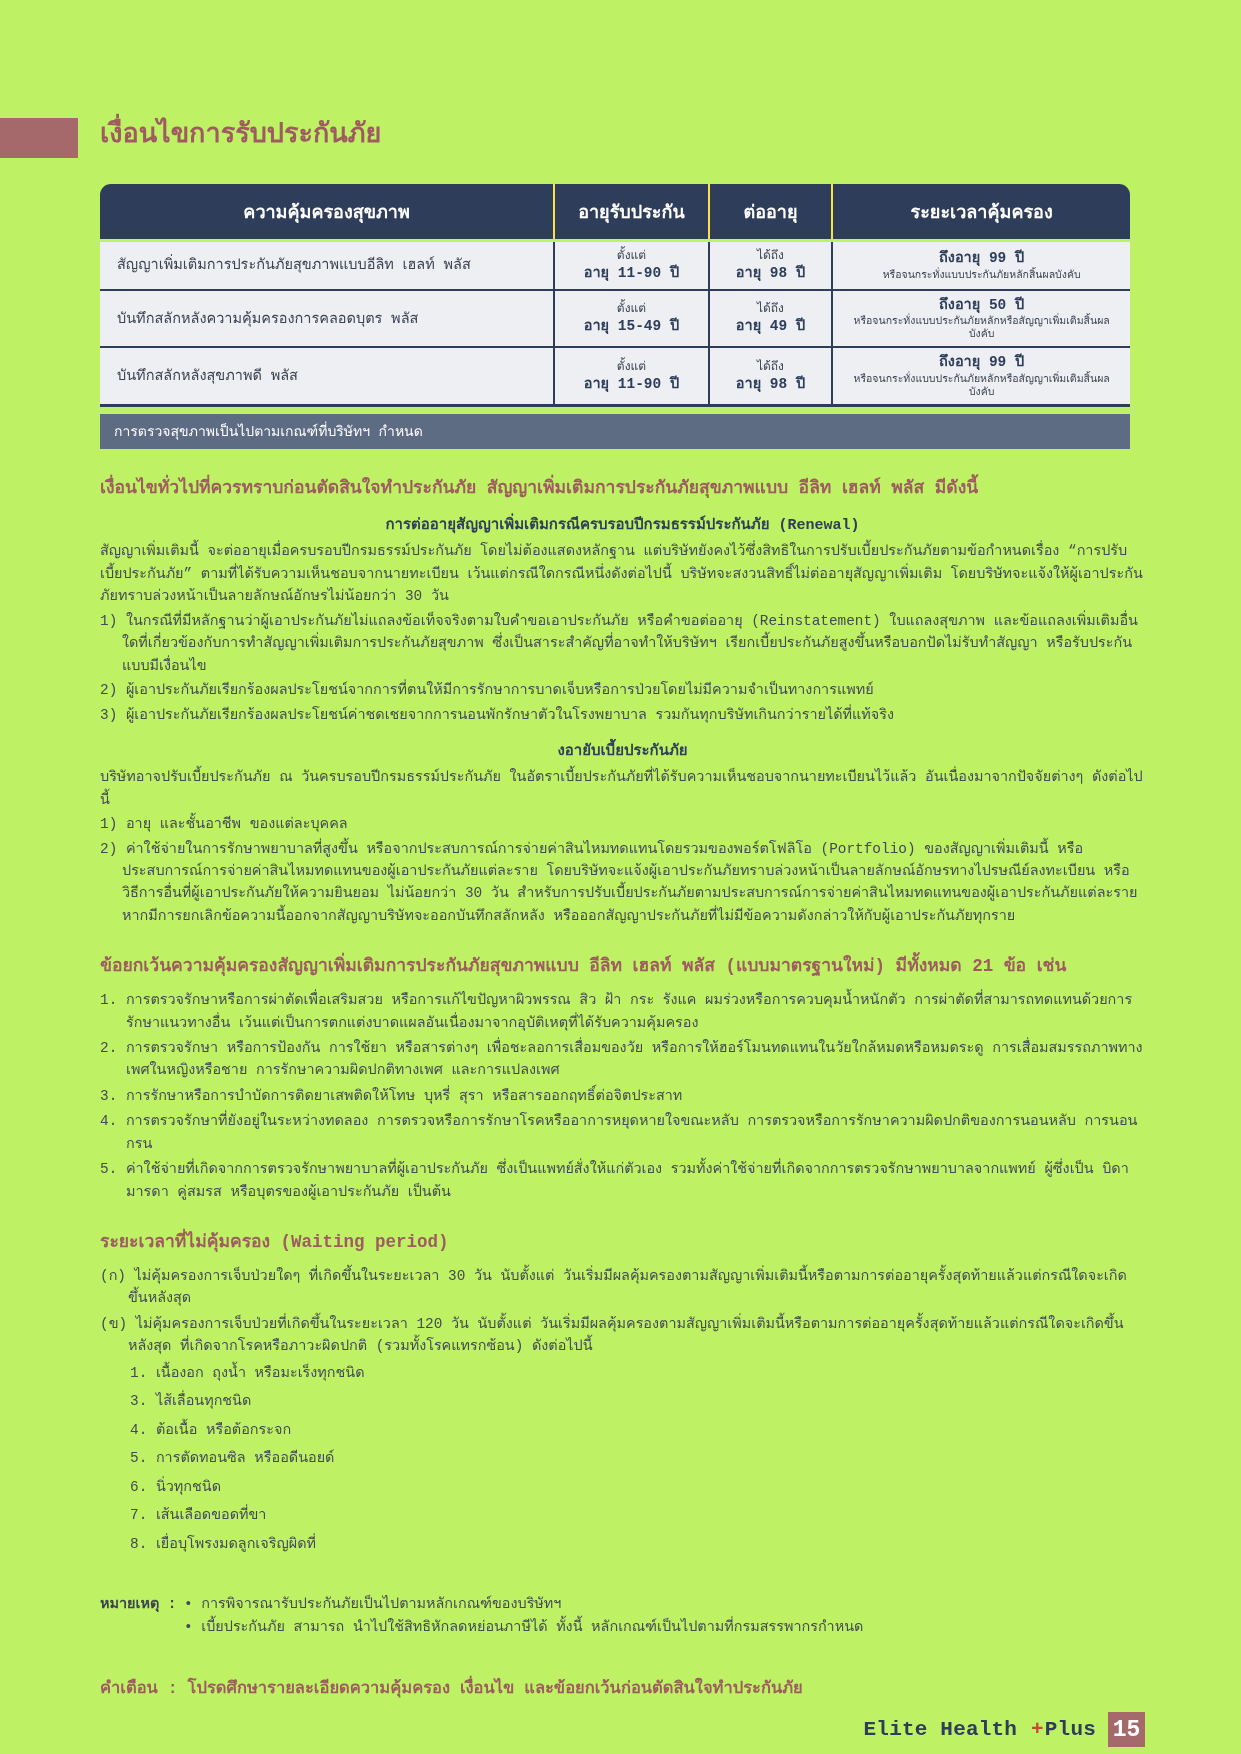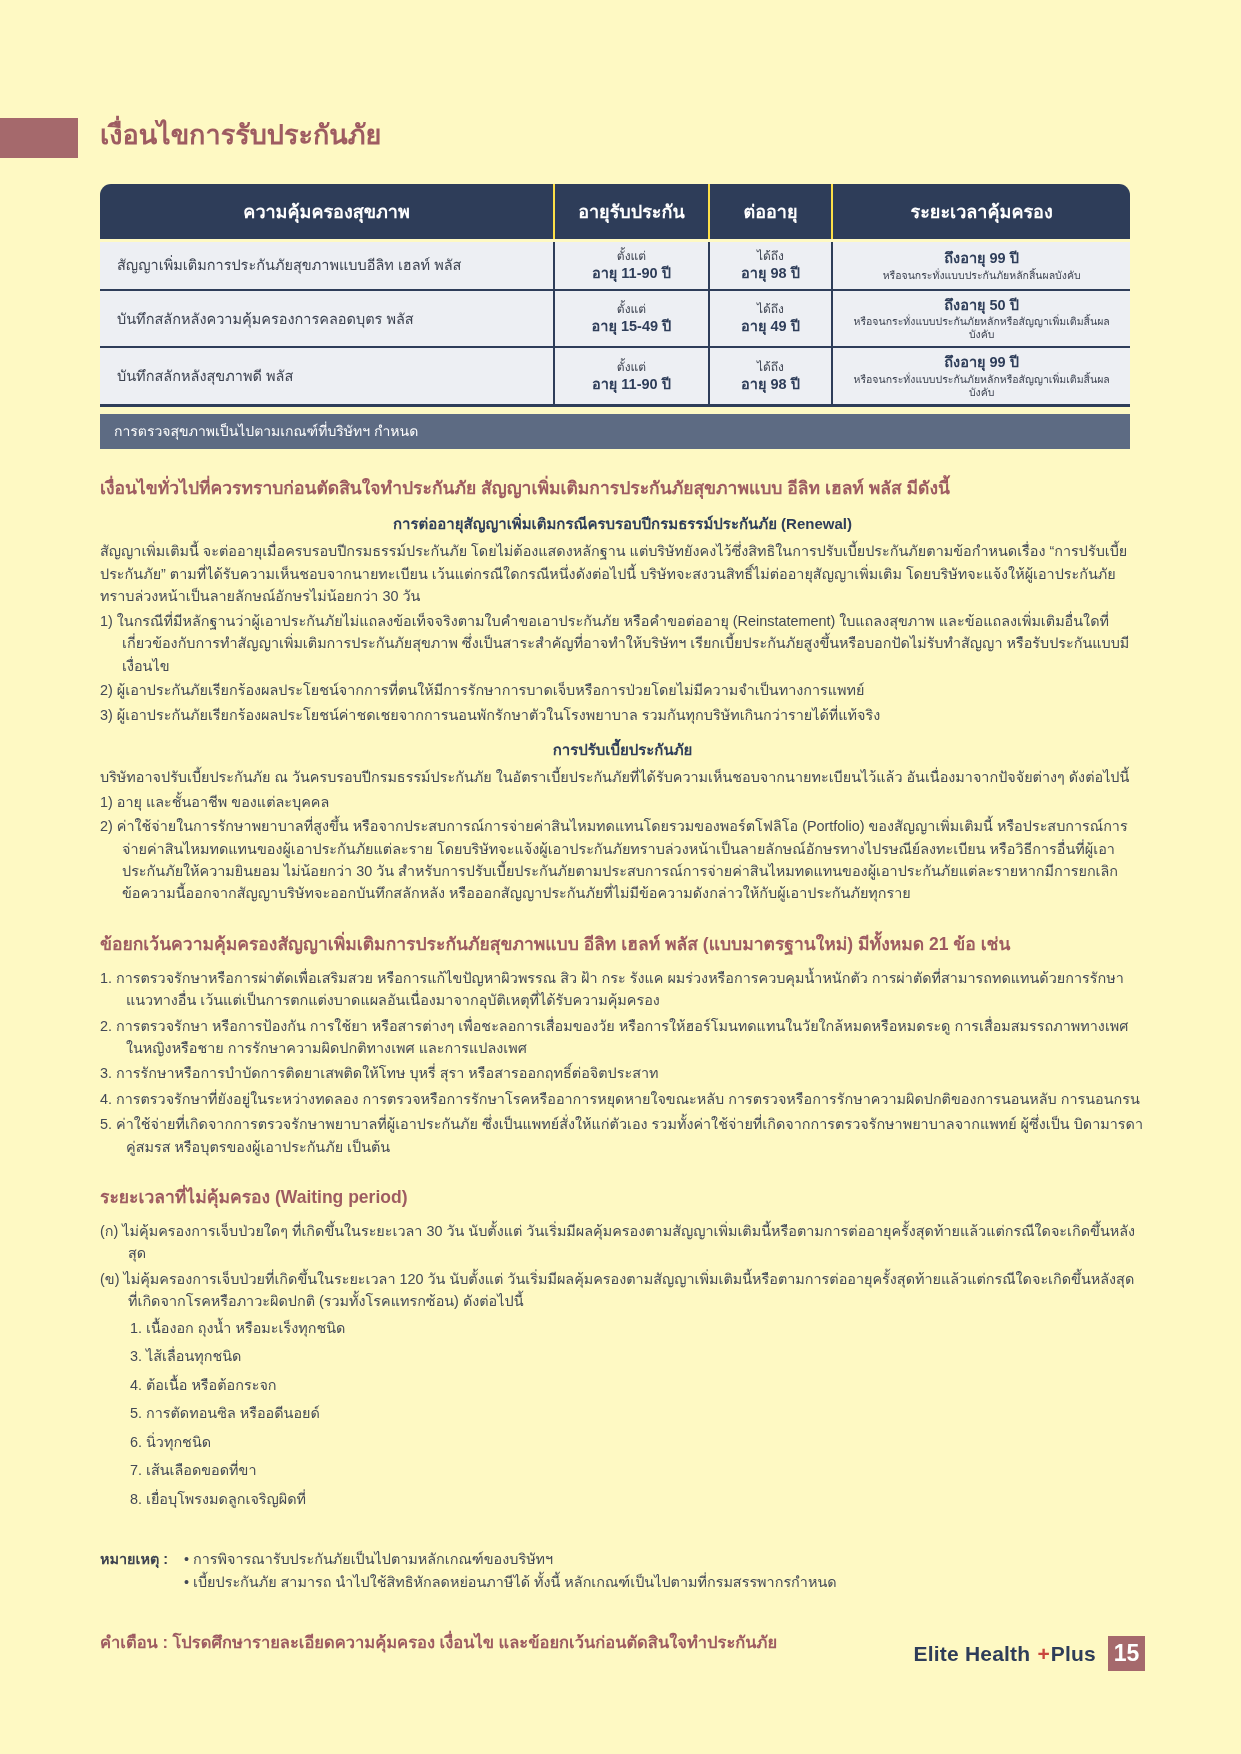--- a/index.html
+++ b/index.html
@@ -1,22 +1,22 @@
 <!DOCTYPE html>
 <html><head>
 <meta charset="utf-8">
 <style>
   * { box-sizing: border-box; }
   html, body { margin: 0; padding: 0; background: #ffffff; }
   .page {
     position: relative;
     width: 1241px;
     height: 1754px;
-    background: #fef9c3;
-    font-family: Liberation Sans, sans-serif;
+    background: #bef264;
+    font-family: Liberation Mono, monospace;
     color: #434956;
     overflow: hidden;
   }
   .accent-block {
     position: absolute;
     left: 0; top: 118px;
     width: 78px; height: 40px;
     background: #a5696c;
   }
   .content { padding: 112px 96px 0 100px; }
@@ -102,21 +102,21 @@
   .warning-line {
     margin-top: 34px;
     color: #9e5c61;
     font-weight: bold;
     font-size: 16.5px;
   }
 
   
   .footer {
     position: absolute;
-    top: 1636px;
+    top: 1712px;
     right: 96px;
     display: flex;
     align-items: center;
     gap: 12px;
   }
   .brand { font-size: 21px; font-weight: bold; color: #2e3d59; letter-spacing: 0.2px; }
   .brand .plus-symbol { color: #c9463d; font-weight: bold; padding: 0 1px; }
   .page-number-box {
     width: 37px; height: 35px;
     background: #a5696c;
@@ -198,21 +198,21 @@
     <div class="note-bar">การตรวจสุขภาพเป็นไปตามเกณฑ์ที่บริษัทฯ กำหนด</div>
 
     <h2 class="section-heading">เงื่อนไขทั่วไปที่ควรทราบก่อนตัดสินใจทำประกันภัย สัญญาเพิ่มเติมการประกันภัยสุขภาพแบบ อีลิท เฮลท์ พลัส มีดังนี้</h2>
 
     <h3 class="sub-heading">การต่ออายุสัญญาเพิ่มเติมกรณีครบรอบปีกรมธรรม์ประกันภัย (Renewal)</h3>
     <p class="body-text">สัญญาเพิ่มเติมนี้ จะต่ออายุเมื่อครบรอบปีกรมธรรม์ประกันภัย โดยไม่ต้องแสดงหลักฐาน แต่บริษัทยังคงไว้ซึ่งสิทธิในการปรับเบี้ยประกันภัยตามข้อกำหนดเรื่อง “การปรับเบี้ยประกันภัย” ตามที่ได้รับความเห็นชอบจากนายทะเบียน เว้นแต่กรณีใดกรณีหนึ่งดังต่อไปนี้ บริษัทจะสงวนสิทธิ์ไม่ต่ออายุสัญญาเพิ่มเติม โดยบริษัทจะแจ้งให้ผู้เอาประกันภัยทราบล่วงหน้าเป็นลายลักษณ์อักษรไม่น้อยกว่า 30 วัน</p>
     <p class="body-text hang">1) ในกรณีที่มีหลักฐานว่าผู้เอาประกันภัยไม่แถลงข้อเท็จจริงตามใบคำขอเอาประกันภัย หรือคำขอต่ออายุ (Reinstatement) ใบแถลงสุขภาพ และข้อแถลงเพิ่มเติมอื่นใดที่เกี่ยวข้องกับการทำสัญญาเพิ่มเติมการประกันภัยสุขภาพ ซึ่งเป็นสาระสำคัญที่อาจทำให้บริษัทฯ เรียกเบี้ยประกันภัยสูงขึ้นหรือบอกปัดไม่รับทำสัญญา หรือรับประกันแบบมีเงื่อนไข</p>
     <p class="body-text hang">2) ผู้เอาประกันภัยเรียกร้องผลประโยชน์จากการที่ตนให้มีการรักษาการบาดเจ็บหรือการป่วยโดยไม่มีความจำเป็นทางการแพทย์</p>
     <p class="body-text hang">3) ผู้เอาประกันภัยเรียกร้องผลประโยชน์ค่าชดเชยจากการนอนพักรักษาตัวในโรงพยาบาล รวมกันทุกบริษัทเกินกว่ารายได้ที่แท้จริง</p>
 
-    <h3 class="sub-heading">การปรับเบี้ยประกันภัย</h3>
+    <h3 class="sub-heading">งอายับเบี้ยประกันภัย</h3>
     <p class="body-text">บริษัทอาจปรับเบี้ยประกันภัย ณ วันครบรอบปีกรมธรรม์ประกันภัย ในอัตราเบี้ยประกันภัยที่ได้รับความเห็นชอบจากนายทะเบียนไว้แล้ว อันเนื่องมาจากปัจจัยต่างๆ ดังต่อไปนี้</p>
     <p class="body-text hang">1) อายุ และชั้นอาชีพ ของแต่ละบุคคล</p>
     <p class="body-text hang">2) ค่าใช้จ่ายในการรักษาพยาบาลที่สูงขึ้น หรือจากประสบการณ์การจ่ายค่าสินไหมทดแทนโดยรวมของพอร์ตโฟลิโอ (Portfolio) ของสัญญาเพิ่มเติมนี้ หรือประสบการณ์การจ่ายค่าสินไหมทดแทนของผู้เอาประกันภัยแต่ละราย โดยบริษัทจะแจ้งผู้เอาประกันภัยทราบล่วงหน้าเป็นลายลักษณ์อักษรทางไปรษณีย์ลงทะเบียน หรือวิธีการอื่นที่ผู้เอาประกันภัยให้ความยินยอม ไม่น้อยกว่า 30 วัน สำหรับการปรับเบี้ยประกันภัยตามประสบการณ์การจ่ายค่าสินไหมทดแทนของผู้เอาประกันภัยแต่ละรายหากมีการยกเลิกข้อความนี้ออกจากสัญญาบริษัทจะออกบันทึกสลักหลัง หรือออกสัญญาประกันภัยที่ไม่มีข้อความดังกล่าวให้กับผู้เอาประกันภัยทุกราย</p>
 
     <h2 class="section-heading">ข้อยกเว้นความคุ้มครองสัญญาเพิ่มเติมการประกันภัยสุขภาพแบบ อีลิท เฮลท์ พลัส (แบบมาตรฐานใหม่) มีทั้งหมด 21 ข้อ เช่น</h2>
     <p class="body-text hang-num">1. การตรวจรักษาหรือการผ่าตัดเพื่อเสริมสวย หรือการแก้ไขปัญหาผิวพรรณ สิว ฝ้า กระ รังแค ผมร่วงหรือการควบคุมน้ำหนักตัว การผ่าตัดที่สามารถทดแทนด้วยการรักษาแนวทางอื่น เว้นแต่เป็นการตกแต่งบาดแผลอันเนื่องมาจากอุบัติเหตุที่ได้รับความคุ้มครอง</p>
     <p class="body-text hang-num">2. การตรวจรักษา หรือการป้องกัน การใช้ยา หรือสารต่างๆ เพื่อชะลอการเสื่อมของวัย หรือการให้ฮอร์โมนทดแทนในวัยใกล้หมดหรือหมดระดู การเสื่อมสมรรถภาพทางเพศในหญิงหรือชาย การรักษาความผิดปกติทางเพศ และการแปลงเพศ</p>
     <p class="body-text hang-num">3. การรักษาหรือการบำบัดการติดยาเสพติดให้โทษ บุหรี่ สุรา หรือสารออกฤทธิ์ต่อจิตประสาท</p>
     <p class="body-text hang-num">4. การตรวจรักษาที่ยังอยู่ในระหว่างทดลอง การตรวจหรือการรักษาโรคหรืออาการหยุดหายใจขณะหลับ การตรวจหรือการรักษาความผิดปกติของการนอนหลับ การนอนกรน</p>
     <p class="body-text hang-num">5. ค่าใช้จ่ายที่เกิดจากการตรวจรักษาพยาบาลที่ผู้เอาประกันภัย ซึ่งเป็นแพทย์สั่งให้แก่ตัวเอง รวมทั้งค่าใช้จ่ายที่เกิดจากการตรวจรักษาพยาบาลจากแพทย์ ผู้ซึ่งเป็น บิดามารดา คู่สมรส หรือบุตรของผู้เอาประกันภัย เป็นต้น</p>

